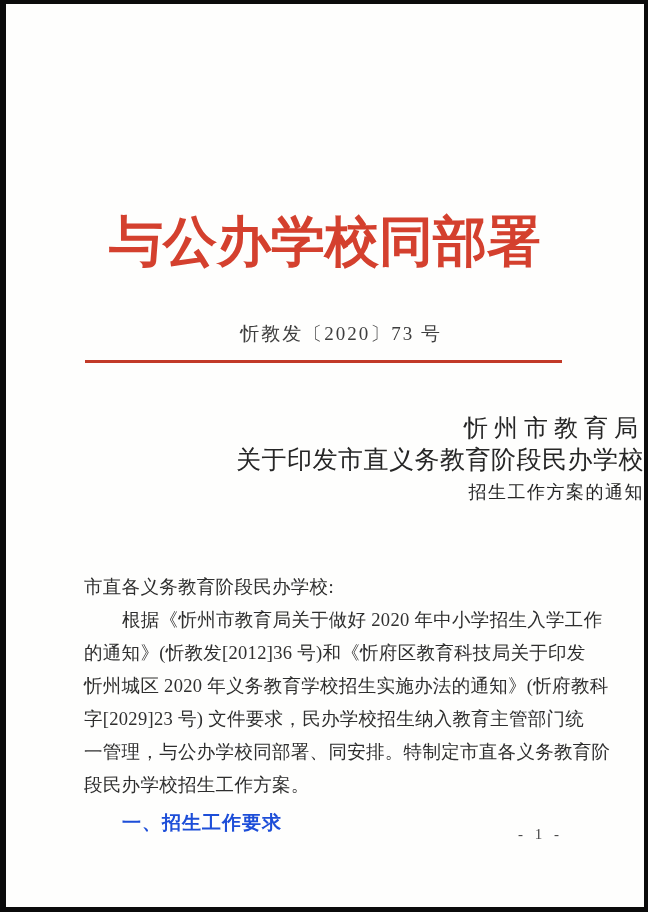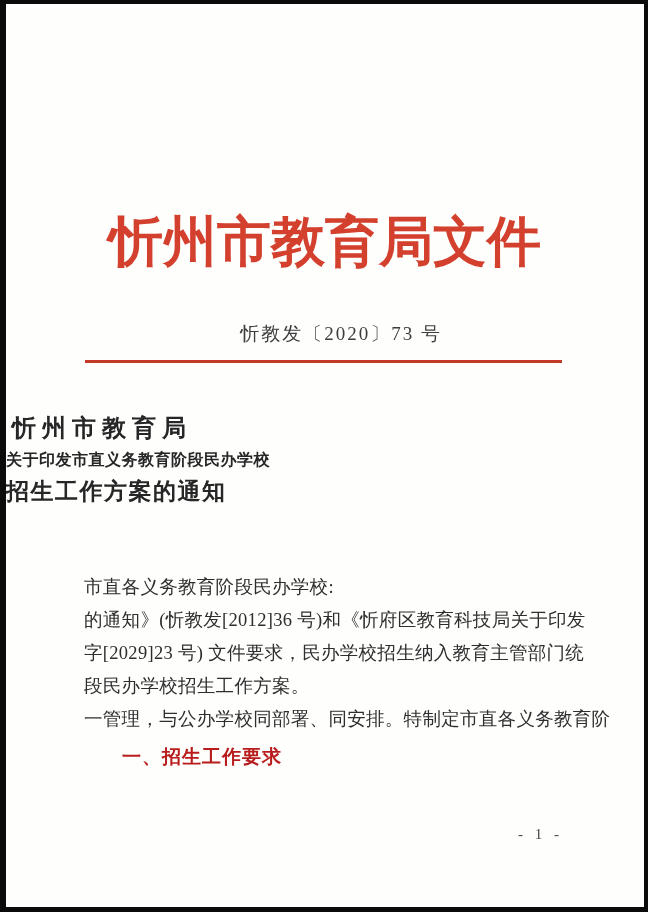--- a/index.html
+++ b/index.html
@@ -44,37 +44,37 @@
   .red-divider {
     position: absolute;
     top: 356px; left: 79px;
     width: 477px; height: 3px;
     background: #c23a28;
   }
   
   .title-block {
     position: absolute;
     top: 408px; left: 0; width: 100%;
-    text-align: left;
+    text-align: right;
     color: #262626;
-    font-weight: bold;
+    font-weight: normal;
   }
   .title-line1 {
     font-size: 24px;
     line-height: 32px;
     letter-spacing: 6px;
     text-indent: 6px; 
   }
   .title-line2 {
-    font-size: 16px;
+    font-size: 25px;
     line-height: 32px;
     letter-spacing: 0.5px;
   }
   .title-line3 {
-    font-size: 23px;
+    font-size: 18px;
     line-height: 32px;
     letter-spacing: 1.5px;
   }
   
   .body-block {
     position: absolute;
     top: 537px; left: 78px;
     width: 492px;
     font-size: 18.5px;
     line-height: 33px;
@@ -83,55 +83,57 @@
     margin-top: 30px;
   }
   .body-line { white-space: nowrap; }
   .indent-2 { padding-left: 38px; }
   .section-heading {
     margin-top: 4px;
     padding-left: 38px;
     font-family: "Liberation Sans", sans-serif;
     font-weight: bold;
     font-size: 19px;
-    color: #b91c1c;
+    color: #1d4ed8;
     letter-spacing: 1px;
     white-space: nowrap;
   }
   
   .page-number {
     position: absolute;
     top: 822px; left: 512px;
     font-size: 15px;
     color: #474747;
     letter-spacing: 4px;
     white-space: nowrap;
   }
 </style>
 </head>
 <body>
 
 <div class="frame">
 
-  <div class="letterhead">忻州市教育局文件</div>
+  <div class="letterhead">与公办学校同部署</div>
 
   <div class="doc-number">忻教发〔2020〕73 号</div>
 
   <div class="red-divider"></div>
 
   <div class="title-block">
     <div class="title-line1">忻州市教育局</div>
     <div class="title-line2">关于印发市直义务教育阶段民办学校</div>
     <div class="title-line3">招生工作方案的通知</div>
   </div>
 
   <div class="body-block">
     <div class="body-line">市直各义务教育阶段民办学校:</div>
+    <div class="body-line indent-2">根据《忻州市教育局关于做好 2020 年中小学招生入学工作</div>
     <div class="body-line">的通知》(忻教发[2012]36 号)和《忻府区教育科技局关于印发</div>
+    <div class="body-line">忻州城区 2020 年义务教育学校招生实施办法的通知》(忻府教科</div>
     <div class="body-line">字[2029]23 号) 文件要求，民办学校招生纳入教育主管部门统</div>
+    <div class="body-line">一管理，与公办学校同部署、同安排。特制定市直各义务教育阶</div>
     <div class="body-line">段民办学校招生工作方案。</div>
-    <div class="body-line">一管理，与公办学校同部署、同安排。特制定市直各义务教育阶</div>
     <div class="section-heading">一、招生工作要求</div>
   </div>
 
   <div class="page-number">- 1 -</div>
 
 </div>
 
 </body></html>

